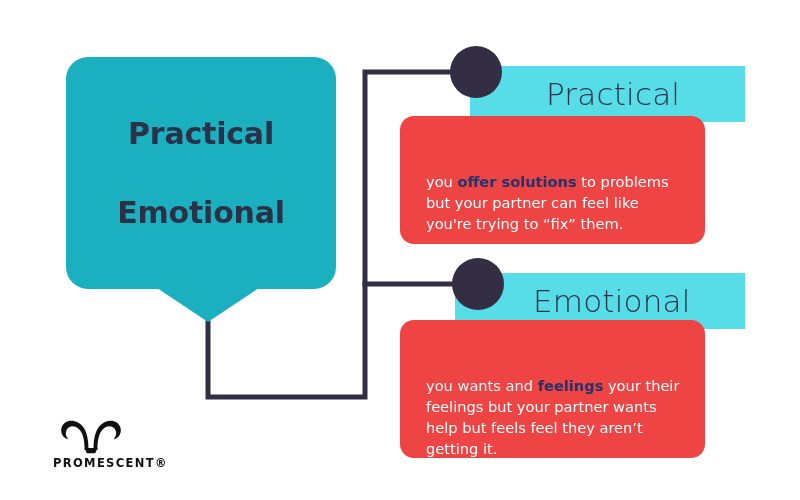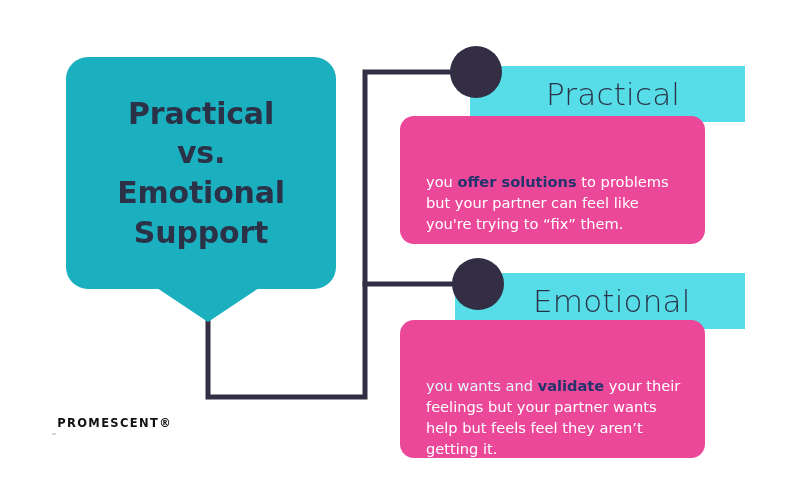--- a/index.html
+++ b/index.html
@@ -82,21 +82,21 @@
   }
   .branch-node {
     position: absolute;
     width: 52px;
     height: 52px;
     border-radius: 50%;
     background: #332E44;
   }
   .branch-card {
     position: absolute;
-    background: #ec4899;
+    background: #ef4444;
     border-radius: 14px;
     box-sizing: border-box;
   }
   .branch-card-text {
     position: absolute;
     left: 26px;
     top: 40px;
     right: 18px;
     color: #FFFFFF;
     font-size: 14.6px;
@@ -122,21 +122,21 @@
   #branch-emotional .branch-card   { left: 400px; top: 320px; width: 305px; height: 138px; }
   #branch-emotional .branch-banner-label { margin-left: 78px; }
 
   
   #logo {
     position: absolute;
     left: 52px;
     top: 414px;
     width: 120px;
     display: flex;
-    flex-direction: row;
+    flex-direction: column;
     align-items: flex-start;
   }
   #logo-mark { display: block; }
   #logo-wordmark {
     margin-top: 2px;
     margin-left: 1px;
     color: #111111;
     font-size: 11.5px;
     font-weight: bold;
     letter-spacing: 1.35px;
@@ -152,43 +152,42 @@
 
     <path d="M 208 318 L 208 397 L 365 397 L 365 72 L 462 72" fill="none" stroke="#332E44" stroke-width="5" stroke-linecap="square" stroke-linejoin="miter"></path>
 
     <path d="M 365 284 L 462 284" fill="none" stroke="#332E44" stroke-width="5" stroke-linecap="square"></path>
   </svg>
 
   <div class="bubble-tail"></div>
   <div class="bubble">
     <div class="bubble-title">
       <span>Practical</span><br>
-      <span>vs.</span><br>
+      <br>
       <span>Emotional</span><br>
-      <span>Support</span>
     </div>
   </div>
 
   <div class="branch" id="branch-practical">
     <div class="branch-banner">
       <span class="branch-banner-label">Practical</span>
     </div>
     <div class="branch-node"></div>
     <div class="branch-card">
       <p class="branch-card-text"><span>you </span><span class="hl">offer solutions</span><span> to problems but your partner can feel like you're trying to “fix” them.</span></p>
     </div>
   </div>
 
   <div class="branch" id="branch-emotional">
     <div class="branch-banner">
       <span class="branch-banner-label">Emotional</span>
     </div>
     <div class="branch-node"></div>
     <div class="branch-card">
-      <p class="branch-card-text"><span class="soft">you wants and </span><span class="hl">validate</span><span> your their feelings but your partner wants help but feels feel they aren’t getting it.</span></p>
+      <p class="branch-card-text"><span class="soft">you wants and </span><span class="hl">feelings</span><span> your their feelings but your partner wants help but feels feel they aren’t getting it.</span></p>
     </div>
   </div>
 
   <div id="logo">
     <svg id="logo-mark" width="78" height="40" viewBox="0 0 78 40" xmlns="http://www.w3.org/2000/svg">
 
       <path d="M36.5 36 C36.5 24 34.5 13 26 8.5 C19 4.8 11.5 7.5 9.6 13.6
                C7.9 19.2 11.3 24.6 16.6 25.4 C13.5 22.2 13.0 18.0 15.2 15.0
                C17.6 11.7 22.4 11.3 26.3 14.6 C31.2 18.8 32.6 26.5 32.6 36 Z" fill="#111111"></path>
 

